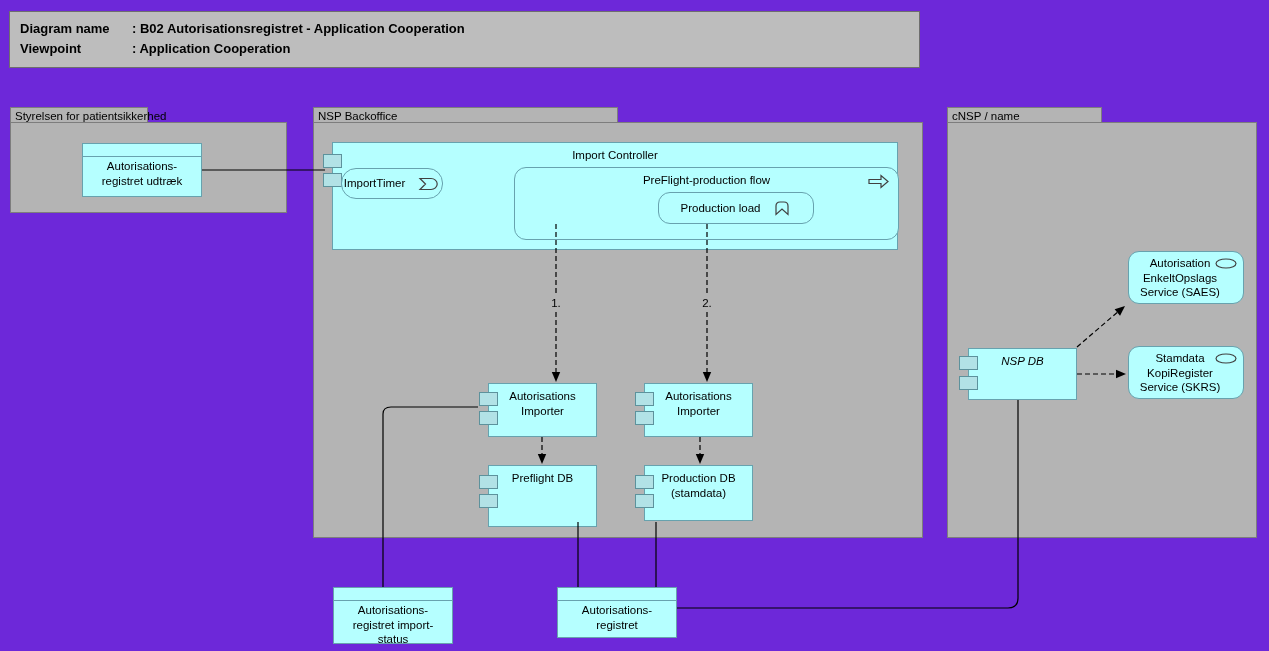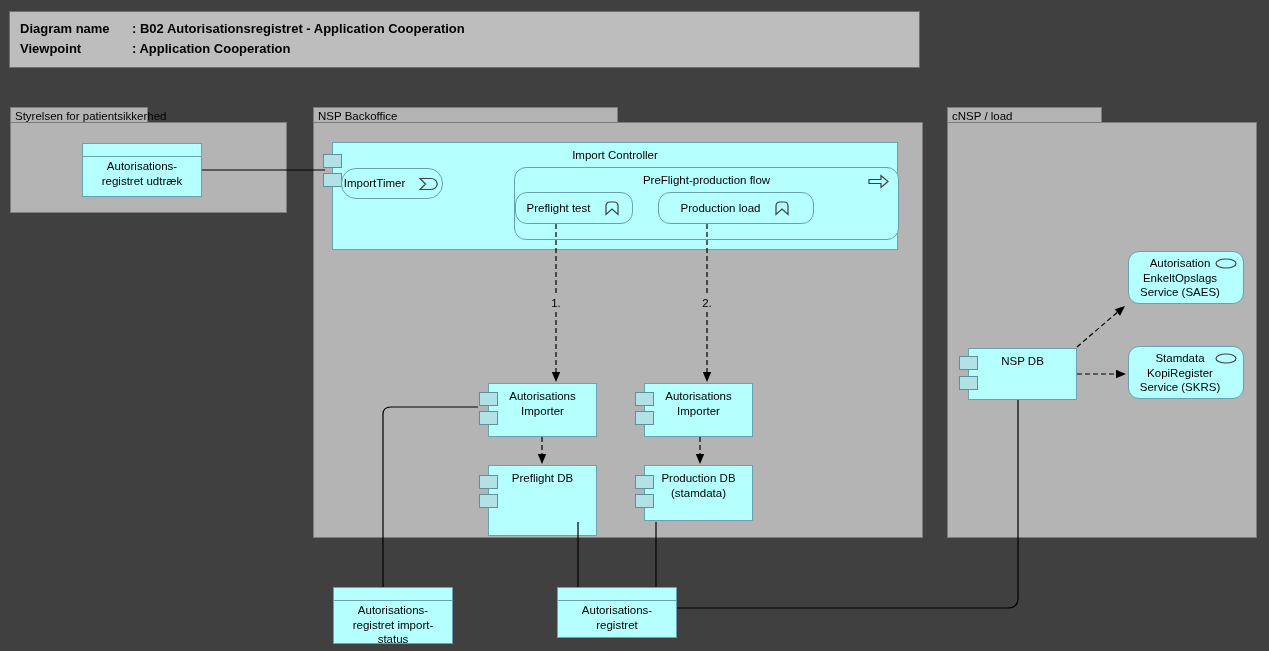--- a/index.html
+++ b/index.html
@@ -1,16 +1,16 @@
 <!DOCTYPE html>
 <html><head>
 <meta charset="utf-8">
 <style>
   html,body{margin:0;padding:0;background:#fff;}
-  .canvas{position:relative;width:1269px;height:651px;background:#404040;overflow:hidden;
+  .canvas{position:relative;width:1269px;height:651px;background:#6d28d9;overflow:hidden;
           font-family:"Liberation Sans","DejaVu Sans",sans-serif;color:#000;}
   
   .titlebox{position:absolute;left:9px;top:11px;width:911px;height:57px;background:#bdbdbd;
             border:1px solid #6e6e6e;box-sizing:border-box;padding:7px 10px;}
   .trow{display:grid;grid-template-columns:112px auto;font-size:13px;font-weight:bold;line-height:20px;}
   
   .group{position:absolute;}
   .group-tab{position:absolute;left:0;top:0;height:16px;background:#b4b4b4;border:1px solid #7d7d7d;
              box-sizing:border-box;font-size:11.5px;line-height:14px;padding:1px 4px;white-space:nowrap;overflow:visible;z-index:1;}
   .group-body{position:absolute;left:0;top:15px;background:#b4b4b4;border:1px solid #7d7d7d;box-sizing:border-box;z-index:0;}
@@ -62,21 +62,21 @@
 
   <div class="group" style="left:313px;top:107px;width:610px;height:431px;">
     <div class="group-tab" style="width:305px;">
       <span>NSP Backoffice</span>
     </div>
     <div class="group-body" style="width:610px;height:416px;"></div>
   </div>
 
   <div class="group" style="left:947px;top:107px;width:310px;height:431px;">
     <div class="group-tab" style="width:155px;">
-      <span>cNSP / load</span>
+      <span>cNSP / name</span>
     </div>
     <div class="group-body" style="width:310px;height:416px;"></div>
   </div>
 
   <div class="node dataobj" style="left:82px;top:143px;width:120px;height:54px;">
     <div class="band"></div>
     <span class="lbl">Autorisations-
 registret udtræk</span>
   </div>
 
@@ -93,26 +93,20 @@
     </svg>
   </div>
 
   <div class="node" style="left:490px;top:167px;width:385px;height:73px;border-radius:12px;margin-left:24px;">
     <span class="lbl toppad">PreFlight-production flow</span>
     <svg class="proc-icon" width="22" height="15">
       <path d="M1,5.5 H13 V1.5 L20,7.5 L13,13.5 V9.5 H1 Z" fill="none" stroke="#404040" stroke-width="1.2"></path>
     </svg>
   </div>
 
-  <div class="node rounded" style="left:515px;top:192px;width:118px;height:32px;">
-    <span>Preflight test</span>
-    <svg class="icon" width="18" height="16">
-      <path d="M3,14.5 L3,6 Q3,2 7,2 L11,2 Q15,2 15,6 L15,14.5 L9,9 Z" fill="none" stroke="#404040" stroke-width="1.2"></path>
-    </svg>
-  </div>
 
   <div class="node rounded" style="left:658px;top:192px;width:156px;height:32px;">
     <span>Production load</span>
     <svg class="icon" width="18" height="16">
       <path d="M3,14.5 L3,6 Q3,2 7,2 L11,2 Q15,2 15,6 L15,14.5 L9,9 Z" fill="none" stroke="#404040" stroke-width="1.2"></path>
     </svg>
   </div>
 
   <div class="node" style="left:488px;top:383px;width:109px;height:54px;">
     <div class="port" style="top:8px;"></div>
@@ -121,34 +115,34 @@
 Importer</span>
   </div>
 
   <div class="node" style="left:644px;top:383px;width:109px;height:54px;">
     <div class="port" style="top:8px;"></div>
     <div class="port" style="top:27px;"></div>
     <span class="lbl toppad">Autorisations
 Importer</span>
   </div>
 
-  <div class="node" style="left:488px;top:465px;width:109px;height:71px;">
+  <div class="node" style="left:488px;top:465px;width:109px;height:62px;">
     <div class="port" style="top:9px;"></div>
     <div class="port" style="top:28px;"></div>
     <span class="lbl toppad">Preflight DB</span>
   </div>
 
   <div class="node" style="left:644px;top:465px;width:109px;height:56px;">
     <div class="port" style="top:9px;"></div>
     <div class="port" style="top:28px;"></div>
     <span class="lbl toppad">Production DB
 (stamdata)</span>
   </div>
 
-  <div class="node" style="left:968px;top:348px;width:109px;height:52px;">
+  <div class="node" style="left:968px;top:348px;width:109px;height:52px;font-style:italic;">
     <div class="port" style="top:7px;"></div>
     <div class="port" style="top:27px;"></div>
     <span class="lbl toppad">NSP DB</span>
   </div>
 
   <div class="node service" style="left:1128px;top:251px;width:116px;height:53px;">
     <span class="lbl">Autorisation
 EnkeltOpslags
 Service (SAES)</span>
     <svg class="svc-icon" width="22" height="11">

